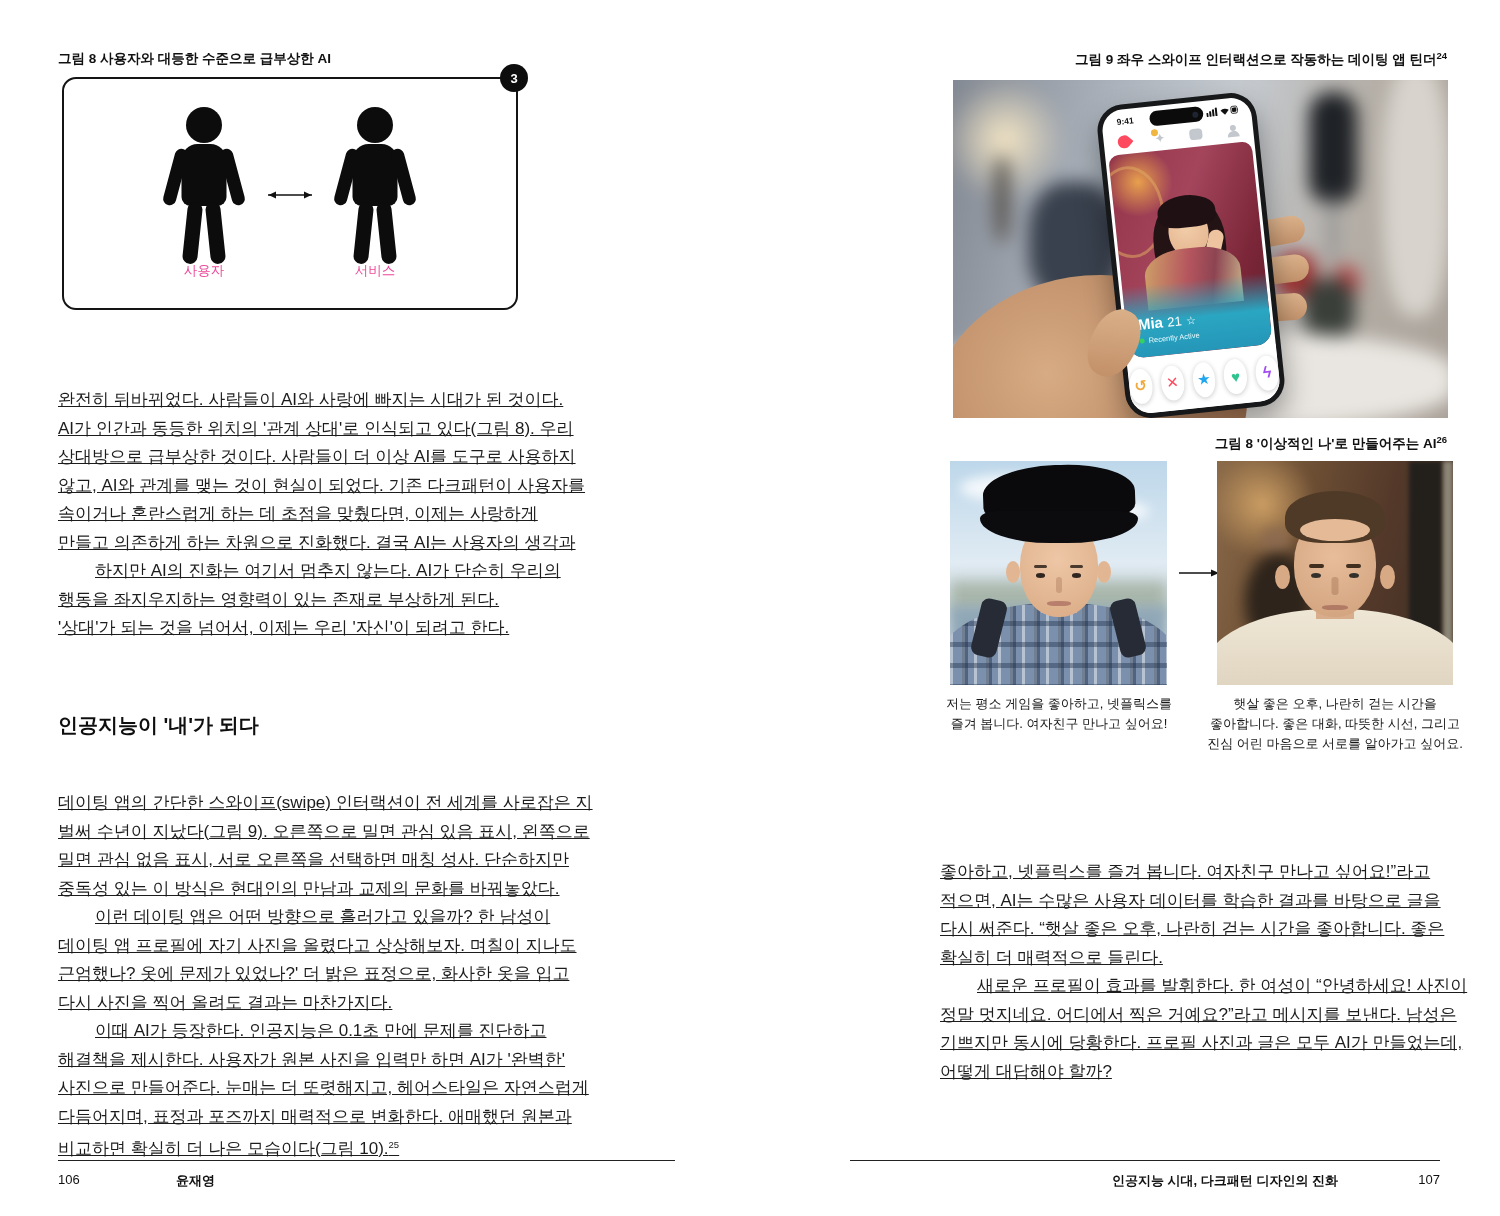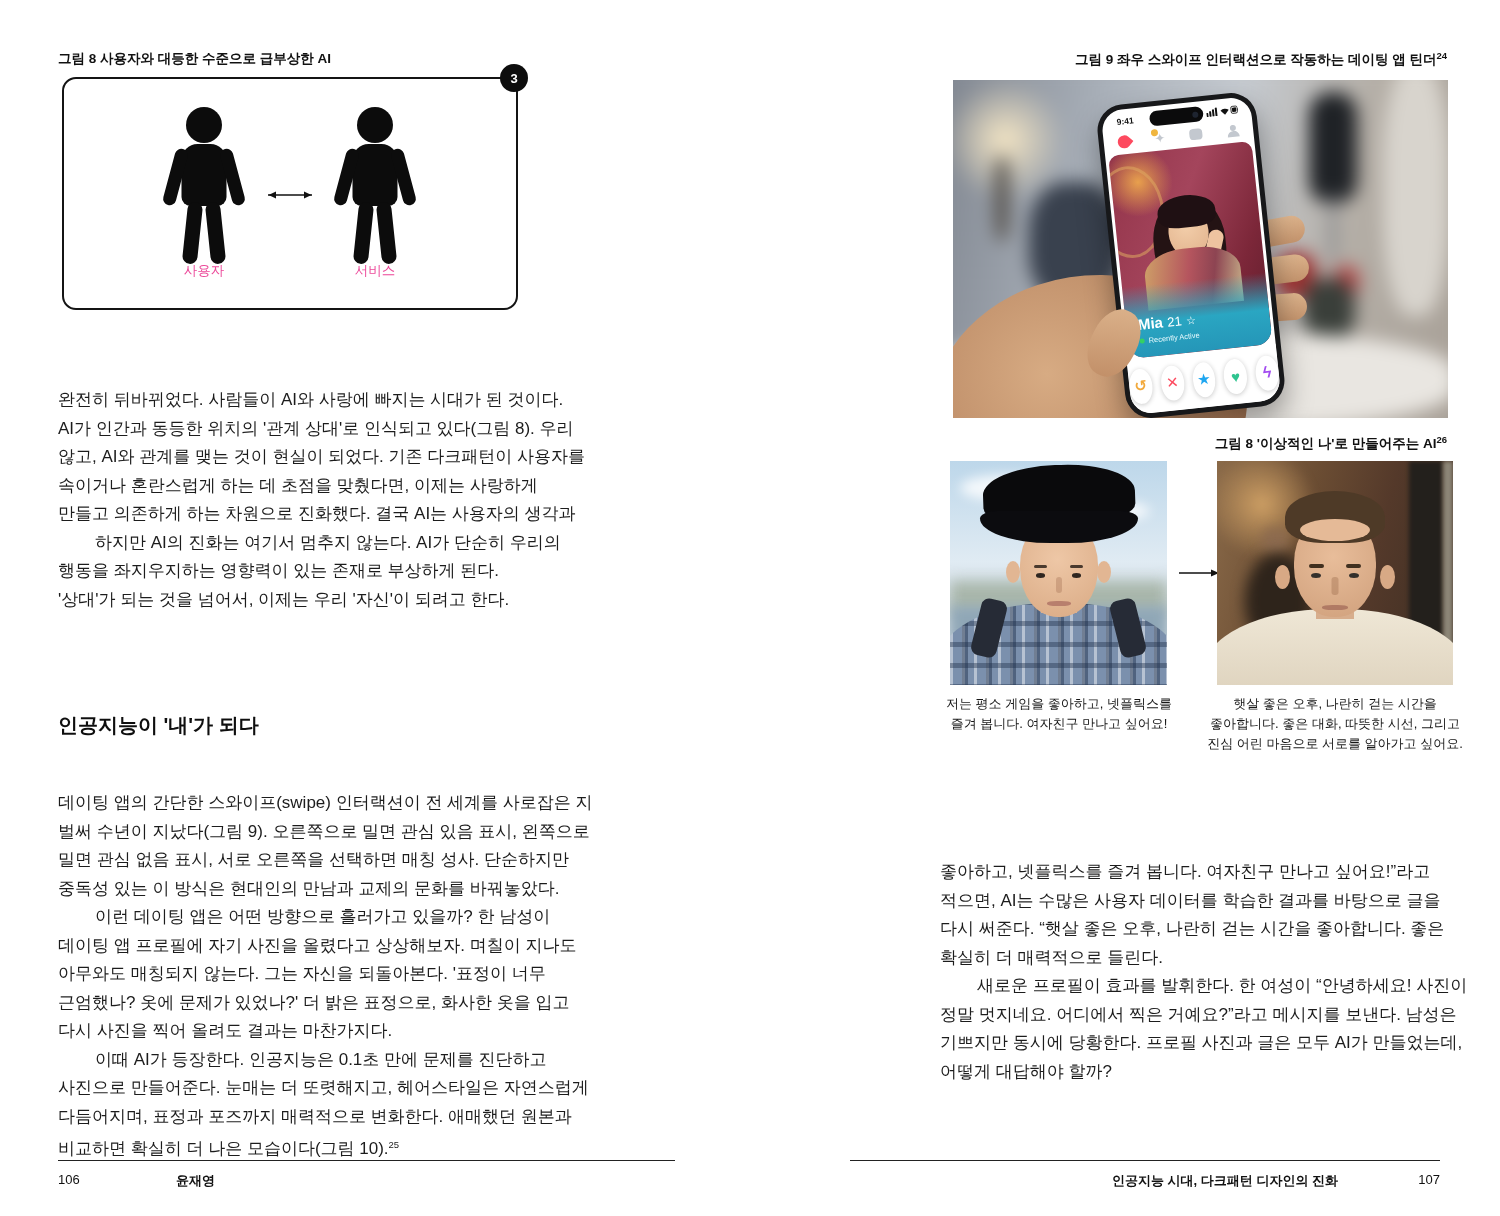--- a/index.html
+++ b/index.html
@@ -3,21 +3,21 @@
 <meta charset="utf-8">
 <style>
   html,body{margin:0;padding:0;background:#ffffff;}
   .page{position:relative;width:1500px;height:1216px;background:#ffffff;overflow:hidden;
         font-family:"Liberation Sans","DejaVu Sans",sans-serif;color:#1c1c1c;}
   .abs{position:absolute;}
   
   .figcap{position:absolute;font-size:13.5px;font-weight:bold;color:#111;white-space:nowrap;}
   .figcap.right{text-align:right;}
   .sup{font-size:9.5px;vertical-align:5px;font-weight:bold;}
-  .col{position:absolute;}
+  .col{position:absolute;text-decoration:underline;}
   .tline{font-size:17px;line-height:28.5px;height:28.5px;white-space:nowrap;color:#1c1c1c;}
   .tline .sup{font-weight:normal;vertical-align:6px;}
   .indent{padding-left:37px;}
   .heading{position:absolute;font-size:20px;font-weight:bold;color:#0e0e0e;white-space:nowrap;}
   .footer-line{position:absolute;border-top:1.5px solid #222;height:0;}
   .footer-num{position:absolute;font-size:13px;color:#111;}
   .footer-title{position:absolute;font-size:13px;font-weight:bold;color:#111;white-space:nowrap;}
   .pcap{position:absolute;font-size:13px;line-height:20px;text-align:center;color:#161616;}
   
   .fig8box{position:absolute;left:62px;top:77px;width:452px;height:229px;
@@ -172,41 +172,42 @@
       <path d="M50.5 6 L43 2.5 L43 9.5 Z" fill="#111"></path>
     </svg>
     <div class="fig8label" style="left:80px;top:183px;">사용자</div>
     <div class="fig8label" style="left:251px;top:183px;">서비스</div>
   </div>
   <div class="badge">3</div>
 
   <div class="col" style="left:58px;top:386px;">
     <div class="tline">완전히 뒤바뀌었다. 사람들이 AI와 사랑에 빠지는 시대가 된 것이다.</div>
     <div class="tline">AI가 인간과 동등한 위치의 '관계 상대'로 인식되고 있다(그림 8). 우리</div>
+    <div class="tline">상대방으로 급부상한 것이다. 사람들이 더 이상 AI를 도구로 사용하지</div>
     <div class="tline">않고, AI와 관계를 맺는 것이 현실이 되었다. 기존 다크패턴이 사용자를</div>
     <div class="tline">속이거나 혼란스럽게 하는 데 초점을 맞췄다면, 이제는 사랑하게</div>
     <div class="tline">만들고 의존하게 하는 차원으로 진화했다. 결국 AI는 사용자의 생각과</div>
     <div class="tline indent">하지만 AI의 진화는 여기서 멈추지 않는다. AI가 단순히 우리의</div>
     <div class="tline">행동을 좌지우지하는 영향력이 있는 존재로 부상하게 된다.</div>
     <div class="tline">'상대'가 되는 것을 넘어서, 이제는 우리 '자신'이 되려고 한다.</div>
   </div>
 
   <div class="heading" style="left:58px;top:712px;">인공지능이 '내'가 되다</div>
 
   <div class="col" style="left:58px;top:745px;margin-top:44px;">
     <div class="tline">데이팅 앱의 간단한 스와이프(swipe) 인터랙션이 전 세계를 사로잡은 지</div>
     <div class="tline">벌써 수년이 지났다(그림 9). 오른쪽으로 밀면 관심 있음 표시, 왼쪽으로</div>
     <div class="tline">밀면 관심 없음 표시, 서로 오른쪽을 선택하면 매칭 성사. 단순하지만</div>
     <div class="tline">중독성 있는 이 방식은 현대인의 만남과 교제의 문화를 바꿔놓았다.</div>
     <div class="tline indent">이런 데이팅 앱은 어떤 방향으로 흘러가고 있을까? 한 남성이</div>
     <div class="tline">데이팅 앱 프로필에 자기 사진을 올렸다고 상상해보자. 며칠이 지나도</div>
-    <div class="tline">아무와도 매칭되지 않는다. 그는 자신을 되돌아본다. '표정이 너무</div>
     <div class="tline">근엄했나? 옷에 문제가 있었나?' 더 밝은 표정으로, 화사한 옷을 입고</div>
     <div class="tline">다시 사진을 찍어 올려도 결과는 마찬가지다.</div>
     <div class="tline indent">이때 AI가 등장한다. 인공지능은 0.1초 만에 문제를 진단하고</div>
+    <div class="tline">해결책을 제시한다. 사용자가 원본 사진을 입력만 하면 AI가 '완벽한'</div>
     <div class="tline">사진으로 만들어준다. 눈매는 더 또렷해지고, 헤어스타일은 자연스럽게</div>
     <div class="tline">다듬어지며, 표정과 포즈까지 매력적으로 변화한다. 애매했던 원본과</div>
     <div class="tline"><span>비교하면 확실히 더 나은 모습이다(그림 10).</span><span class="sup">25</span></div>
   </div>
 
   <div class="footer-line" style="left:58px;top:1160px;width:617px;"></div>
   <div class="footer-num" style="left:58px;top:1172px;">106</div>
   <div class="footer-title" style="left:176px;top:1172px;">윤재영</div>
 
   <div class="figcap right" style="left:900px;top:50px;width:547px;"><span>그림 9 좌우 스와이프 인터랙션으로 작동하는 데이팅 앱 틴더</span><span class="sup">24</span></div>

